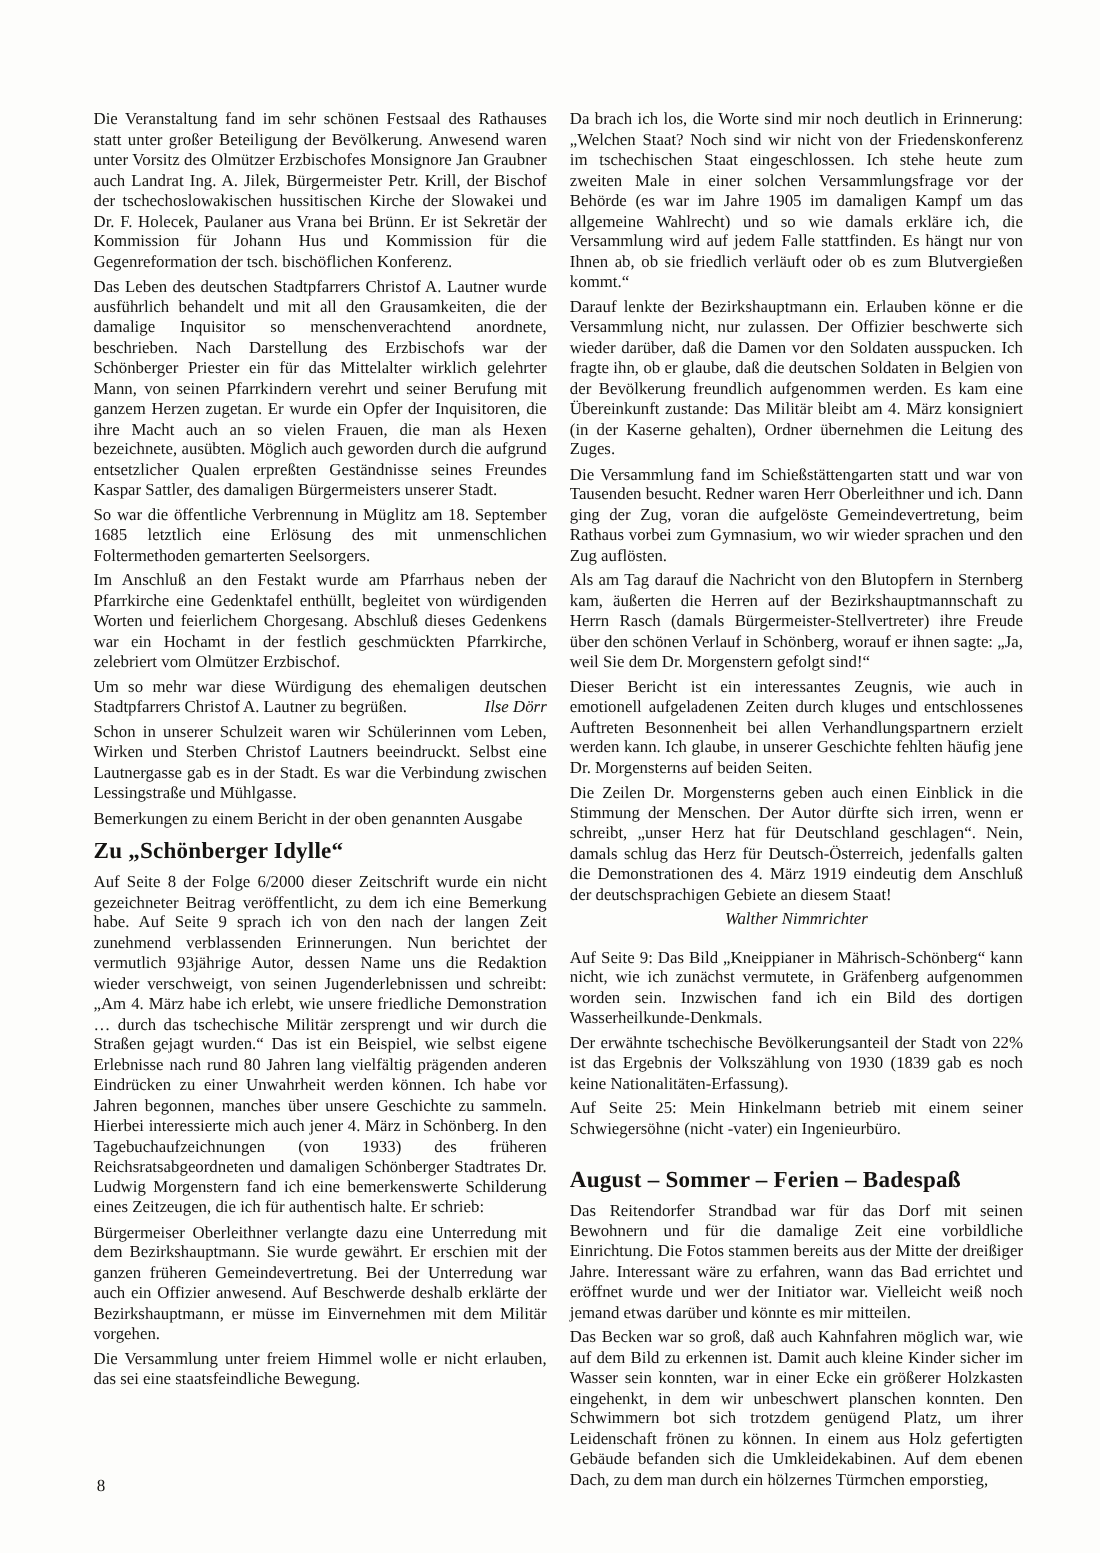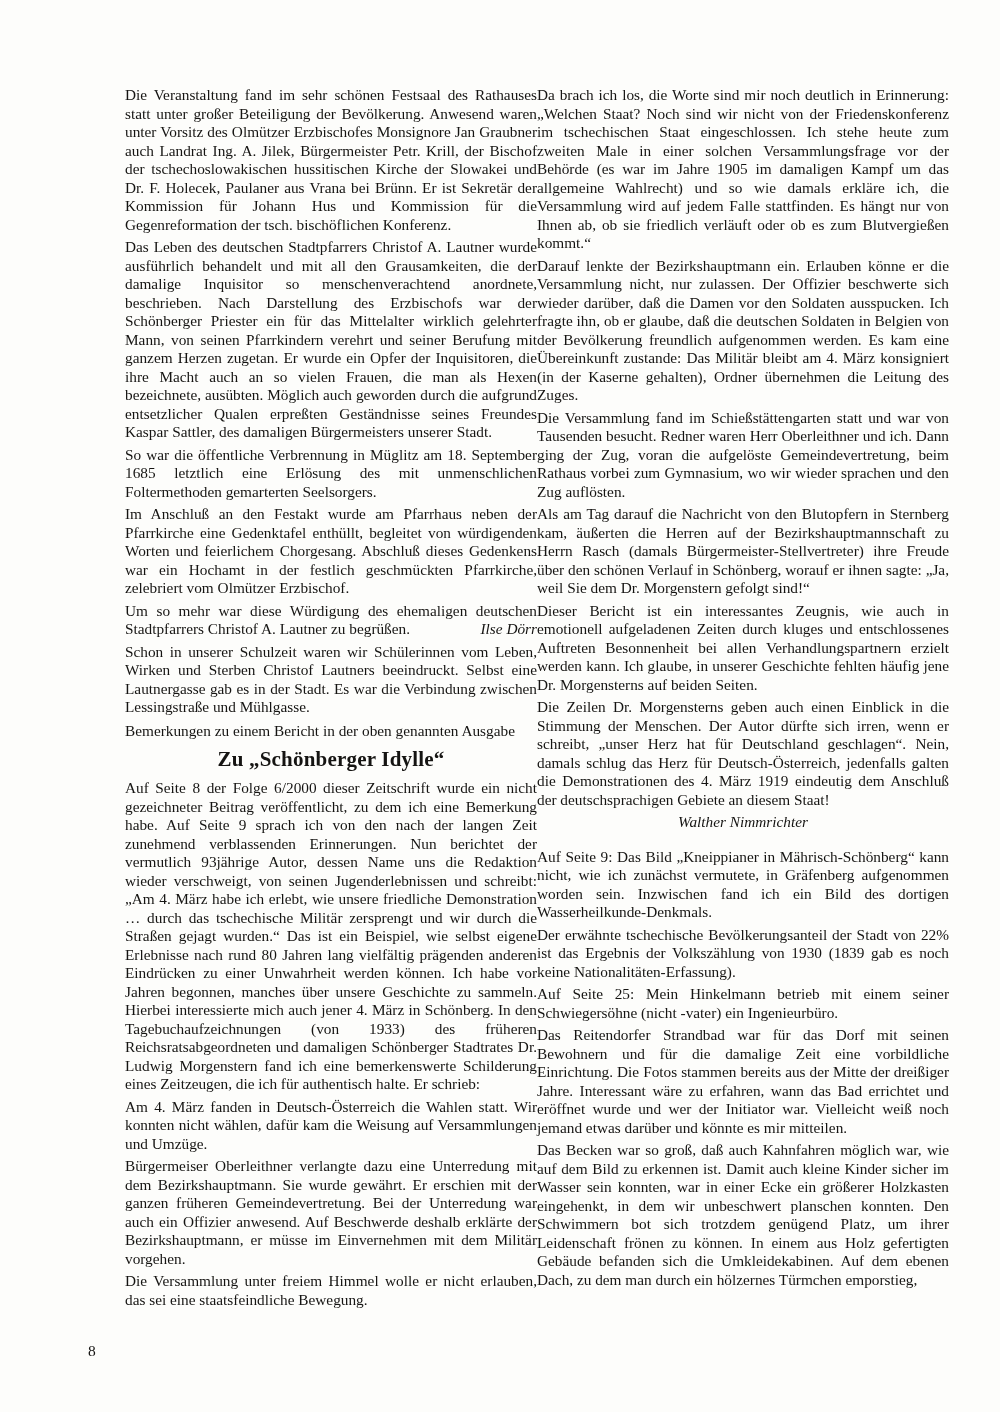--- a/index.html
+++ b/index.html
@@ -12,44 +12,44 @@
   .page {
     position: relative;
     width: 1000px;
     height: 1412px;
     background: #fdfdfb;
     overflow: hidden;
   }
   .columns {
     position: absolute;
     left: 85px;
-    top: 86px;
+    top: 100px;
     width: 846px;
     display: flex;
-    margin-left: 40px;
+    gap: 21px;
   }
   .col { width: 412px; }
 
   .body-p {
     margin: 0 0 4px 0;
     text-align: justify;
     font-size: 15.3px;
     line-height: 18.5px;
   }
   .note-line {
     margin: 0;
     font-size: 15.3px;
     line-height: 19.5px;
     text-align: left;
   }
   .gap-top { margin-top: 27px; }
   .sec-heading {
     font-size: 21px;
     font-weight: bold;
-    text-align: center;
+    text-align: left;
     margin: 7px 0 8px 0;
     line-height: 24px;
     letter-spacing: 0.2px;
   }
   .sec-heading.big-gap { margin-top: 24px; }
   .sig-float {
     float: right;
     font-style: italic;
   }
   .author-line {
@@ -79,39 +79,39 @@
       <p class="body-p">Im Anschluß an den Festakt wurde am Pfarrhaus neben der Pfarrkirche eine Gedenktafel enthüllt, begleitet von würdigenden Worten und feierlichem Chorgesang. Abschluß dieses Gedenkens war ein Hochamt in der festlich geschmückten Pfarrkirche, zelebriert vom Olmützer Erzbischof.</p>
       <p class="body-p"><span>Um so mehr war diese Würdigung des ehemaligen deutschen Stadtpfarrers Christof A. Lautner zu begrüßen.</span><span class="sig-float">Ilse Dörr</span></p>
 
       <p class="body-p">Schon in unserer Schulzeit waren wir Schülerinnen vom Leben, Wirken und Sterben Christof Lautners beeindruckt. Selbst eine Lautnergasse gab es in der Stadt. Es war die Verbindung zwischen Lessingstraße und Mühlgasse.</p>
 
       <p class="note-line">Bemerkungen zu einem Bericht in der oben genannten Ausgabe</p>
 
       <h2 class="sec-heading">Zu „Schönberger Idylle“</h2>
 
       <p class="body-p">Auf Seite 8 der Folge 6/2000 dieser Zeitschrift wurde ein nicht gezeichneter Beitrag veröffentlicht, zu dem ich eine Bemerkung habe. Auf Seite 9 sprach ich von den nach der langen Zeit zunehmend verblassenden Erinnerungen. Nun berichtet der vermutlich 93jährige Autor, dessen Name uns die Redaktion wieder verschweigt, von seinen Jugenderlebnissen und schreibt: „Am 4. März habe ich erlebt, wie unsere friedliche Demonstration … durch das tschechische Militär zersprengt und wir durch die Straßen gejagt wurden.“ Das ist ein Beispiel, wie selbst eigene Erlebnisse nach rund 80 Jahren lang vielfältig prägenden anderen Eindrücken zu einer Unwahrheit werden können. Ich habe vor Jahren begonnen, manches über unsere Geschichte zu sammeln. Hierbei interessierte mich auch jener 4. März in Schönberg. In den Tagebuchaufzeichnungen (von 1933) des früheren Reichsratsabgeordneten und damaligen Schönberger Stadtrates Dr. Ludwig Morgenstern fand ich eine bemerkenswerte Schilderung eines Zeitzeugen, die ich für authentisch halte. Er schrieb:</p>
-      <p class="body-p">Am 4. März fanden in Deutsch-Österreich die Wahlen statt. Wir konnten nicht wählen, dafür kam die Weisung auf Versammlungen und Umzüge.</p>
       <p class="body-p">Bürgermeiser Oberleithner verlangte dazu eine Unterredung mit dem Bezirkshauptmann. Sie wurde gewährt. Er erschien mit der ganzen früheren Gemeindevertretung. Bei der Unterredung war auch ein Offizier anwesend. Auf Beschwerde deshalb erklärte der Bezirkshauptmann, er müsse im Einvernehmen mit dem Militär vorgehen.</p>
       <p class="body-p">Die Versammlung unter freiem Himmel wolle er nicht erlauben, das sei eine staatsfeindliche Bewegung.</p>
     </section>
 
     <section class="col">
       <p class="body-p">Da brach ich los, die Worte sind mir noch deutlich in Erinnerung: „Welchen Staat? Noch sind wir nicht von der Friedenskonferenz im tschechischen Staat eingeschlossen. Ich stehe heute zum zweiten Male in einer solchen Versammlungsfrage vor der Behörde (es war im Jahre 1905 im damaligen Kampf um das allgemeine Wahlrecht) und so wie damals erkläre ich, die Versammlung wird auf jedem Falle stattfinden. Es hängt nur von Ihnen ab, ob sie friedlich verläuft oder ob es zum Blutvergießen kommt.“</p>
       <p class="body-p">Darauf lenkte der Bezirkshauptmann ein. Erlauben könne er die Versammlung nicht, nur zulassen. Der Offizier beschwerte sich wieder darüber, daß die Damen vor den Soldaten ausspucken. Ich fragte ihn, ob er glaube, daß die deutschen Soldaten in Belgien von der Bevölkerung freundlich aufgenommen werden. Es kam eine Übereinkunft zustande: Das Militär bleibt am 4. März konsigniert (in der Kaserne gehalten), Ordner übernehmen die Leitung des Zuges.</p>
       <p class="body-p">Die Versammlung fand im Schießstättengarten statt und war von Tausenden besucht. Redner waren Herr Oberleithner und ich. Dann ging der Zug, voran die aufgelöste Gemeindevertretung, beim Rathaus vorbei zum Gymnasium, wo wir wieder sprachen und den Zug auflösten.</p>
       <p class="body-p">Als am Tag darauf die Nachricht von den Blutopfern in Sternberg kam, äußerten die Herren auf der Bezirkshauptmannschaft zu Herrn Rasch (damals Bürgermeister-Stellvertreter) ihre Freude über den schönen Verlauf in Schönberg, worauf er ihnen sagte: „Ja, weil Sie dem Dr. Morgenstern gefolgt sind!“</p>
       <p class="body-p">Dieser Bericht ist ein interessantes Zeugnis, wie auch in emotionell aufgeladenen Zeiten durch kluges und entschlossenes Auftreten Besonnenheit bei allen Verhandlungspartnern erzielt werden kann. Ich glaube, in unserer Geschichte fehlten häufig jene Dr. Morgensterns auf beiden Seiten.</p>
       <p class="body-p">Die Zeilen Dr. Morgensterns geben auch einen Einblick in die Stimmung der Menschen. Der Autor dürfte sich irren, wenn er schreibt, „unser Herz hat für Deutschland geschlagen“. Nein, damals schlug das Herz für Deutsch-Österreich, jedenfalls galten die Demonstrationen des 4. März 1919 eindeutig dem Anschluß der deutschsprachigen Gebiete an diesem Staat!</p>
 
       <div class="author-line">Walther Nimmrichter</div>
 
       <p class="body-p">Auf Seite 9: Das Bild „Kneippianer in Mährisch-Schönberg“ kann nicht, wie ich zunächst vermutete, in Gräfenberg aufgenommen worden sein. Inzwischen fand ich ein Bild des dortigen Wasserheilkunde-Denkmals.</p>
       <p class="body-p">Der erwähnte tschechische Bevölkerungsanteil der Stadt von 22% ist das Ergebnis der Volkszählung von 1930 (1839 gab es noch keine Nationalitäten-Erfassung).</p>
       <p class="body-p">Auf Seite 25: Mein Hinkelmann betrieb mit einem seiner Schwiegersöhne (nicht -vater) ein Ingenieurbüro.</p>
 
+      <h2 class="sec-heading big-gap">August – Sommer – Ferien – Badespaß</h2>
 
       <p class="body-p">Das Reitendorfer Strandbad war für das Dorf mit seinen Bewohnern und für die damalige Zeit eine vorbildliche Einrichtung. Die Fotos stammen bereits aus der Mitte der dreißiger Jahre. Interessant wäre zu erfahren, wann das Bad errichtet und eröffnet wurde und wer der Initiator war. Vielleicht weiß noch jemand etwas darüber und könnte es mir mitteilen.</p>
       <p class="body-p">Das Becken war so groß, daß auch Kahnfahren möglich war, wie auf dem Bild zu erkennen ist. Damit auch kleine Kinder sicher im Wasser sein konnten, war in einer Ecke ein größerer Holzkasten eingehenkt, in dem wir unbeschwert planschen konnten. Den Schwimmern bot sich trotzdem genügend Platz, um ihrer Leidenschaft frönen zu können. In einem aus Holz gefertigten Gebäude befanden sich die Umkleidekabinen. Auf dem ebenen Dach, zu dem man durch ein hölzernes Türmchen emporstieg,</p>
     </section>
 
   </div>
 
   <div class="page-number">8</div>
 </div>
 

